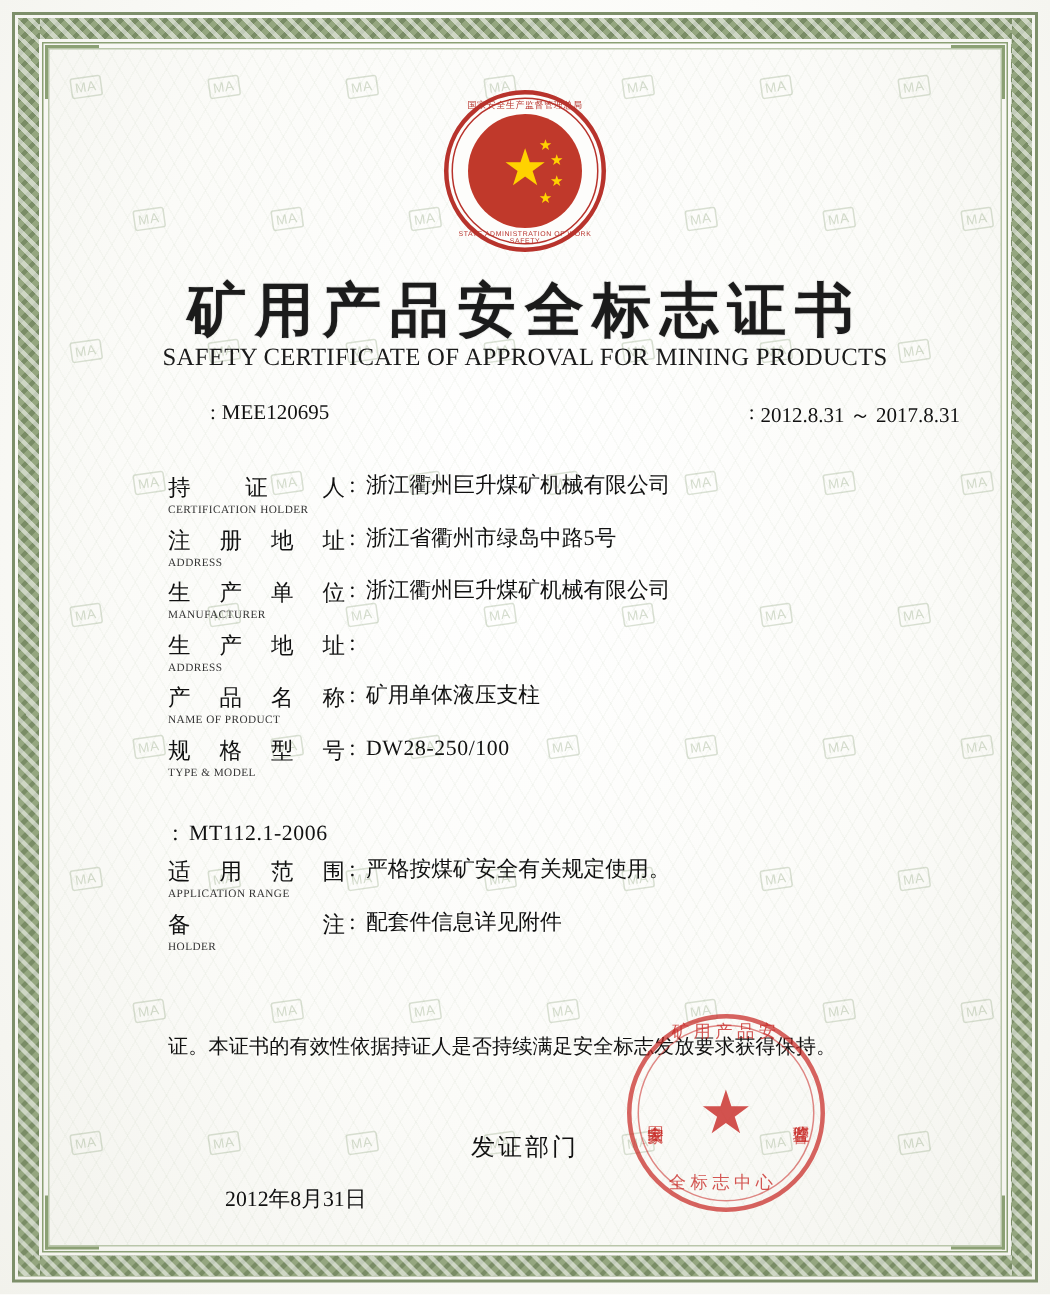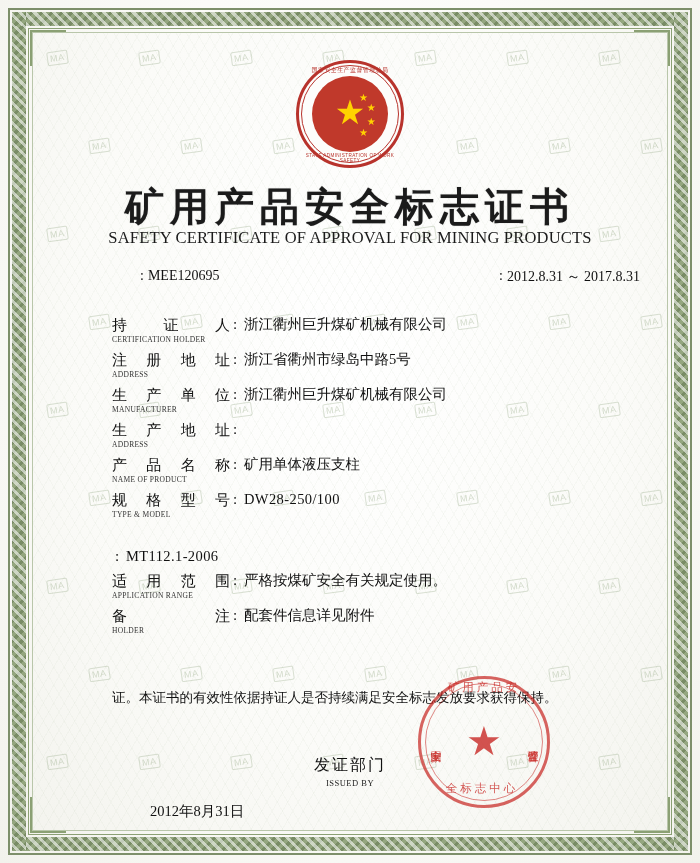--- a/index.html
+++ b/index.html
@@ -478,21 +478,20 @@
     </div>
 
   </div>
 
   <div class="para">
     <p>证。本证书的有效性依据持证人是否持续满足安全标志发放要求获得保持。</p>
   </div>
 
   <div class="issued">
     <div class="cn">发证部门</div>
-    <div class="en">ISSUED BY</div>
     <div class="date">2012年8月31日</div>
   </div>
 
   <div class="seal">
     <div class="o"></div>
     <div class="o2"></div>
     <div class="txt-top">矿用产品安</div>
     <div class="txt-bottom">全标志中心</div>
     <div class="txt-left">国家安全</div>
     <div class="txt-right">监督管理</div>

